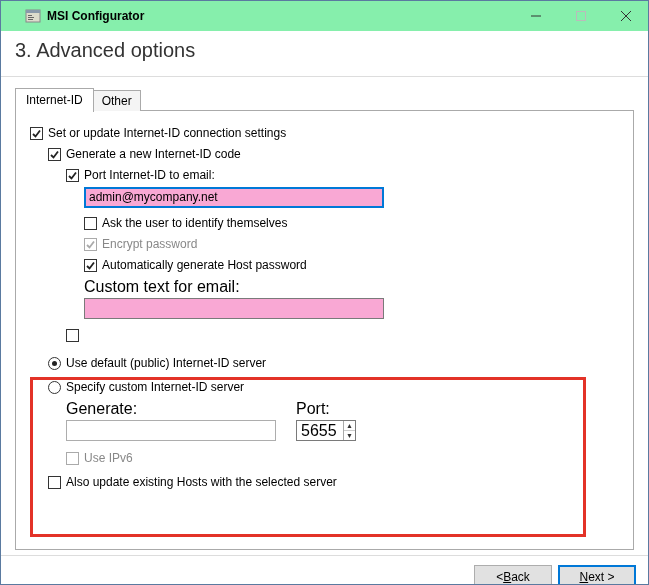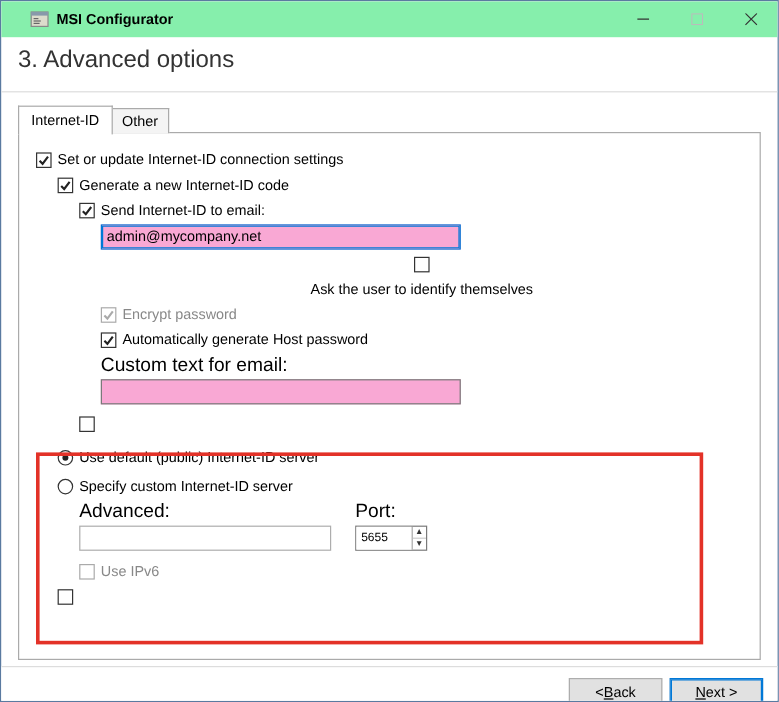--- a/index.html
+++ b/index.html
@@ -128,21 +128,21 @@
   
   .spinner {
     display:flex;
     border:1px solid #7a7a7a;
     height:21px;
     width:60px;
     background:#fff;
   }
   .spinner input {
     border:none; outline:none; width:100%;
-    font-size:10px; padding:0 4px;
+    font-size:16px; padding:0 4px;
     font-family:inherit;
   }
   .spin-btns {
     width:16px;
     border-left:1px solid #aaa;
     display:flex; flex-direction:column;
   }
   .spin-btns div {
     flex:1; display:flex; align-items:center; justify-content:center;
     font-size:7px; line-height:1; color:#333;
@@ -242,27 +242,27 @@
         </span>
       <span class="lbl">Generate a new Internet-ID code</span>
     </div>
 
     <div class="opt indent2">
       <span class="chk">
           <svg viewBox="0 0 11 11">
             <polyline class="tick" points="2,6 4.5,8.5 9,2.5"></polyline>
           </svg>
         </span>
-      <span class="lbl">Send Internet-ID to email:</span>
+      <span class="lbl">Port Internet-ID to email:</span>
     </div>
     <div class="indent3" style="margin-top:2px;">
       <div class="textfield focused" style="width:300px;">admin@mycompany.net</div>
     </div>
 
-    <div class="opt indent3" style="margin-top:6px;flex-direction:column;">
+    <div class="opt indent3" style="margin-top:6px;">
       <span class="chk"></span>
       <span class="lbl">Ask the user to identify themselves</span>
     </div>
 
     <div class="opt indent3">
       <span class="chk disabled">
           <svg viewBox="0 0 11 11">
             <polyline class="tick" points="2,6 4.5,8.5 9,2.5"></polyline>
           </svg>
         </span>
@@ -294,21 +294,21 @@
       <span class="lbl">Use default (public) Internet-ID server</span>
     </div>
 
     <div class="opt indent1" style="margin-top:6px;">
       <span class="rad"></span>
       <span class="lbl">Specify custom Internet-ID server</span>
     </div>
 
     <div class="row indent2" style="margin-top:4px;">
       <div style="flex:0 0 auto;">
-        <div class="field-label">Advanced:</div>
+        <div class="field-label">Generate:</div>
         <div class="textfield disabled" style="width:210px; border-color:#adadad;"></div>
       </div>
       <div style="flex:0 0 auto;">
         <div class="field-label">Port:</div>
         <div class="spinner">
           <input value="5655" style="">
           <div class="spin-btns">
             <div>▲</div>
             <div>▼</div>
           </div>
@@ -316,20 +316,21 @@
       </div>
     </div>
 
     <div class="opt indent2" style="margin-top:8px;">
       <span class="chk disabled"></span>
       <span class="lbl disabled">Use IPv6</span>
     </div>
 
     <div class="opt indent1" style="margin-top:6px;">
       <span class="chk"></span>
+      <span class="lbl">Also update existing Hosts with the selected server</span>
     </div>
 
     <div class="highlight-box" style="left:14px; top:266px; width:556px; height:160px;"></div>
 
   </div>
 </div>
 
 <div class="footer">
   <div class="btn">
     <span>&lt; </span>

